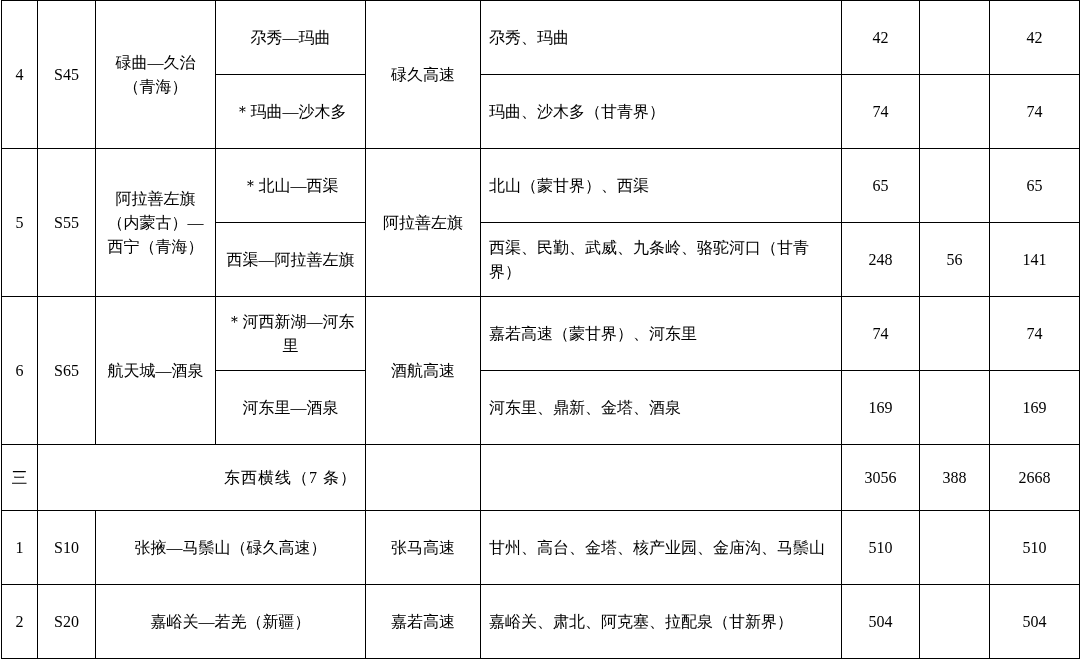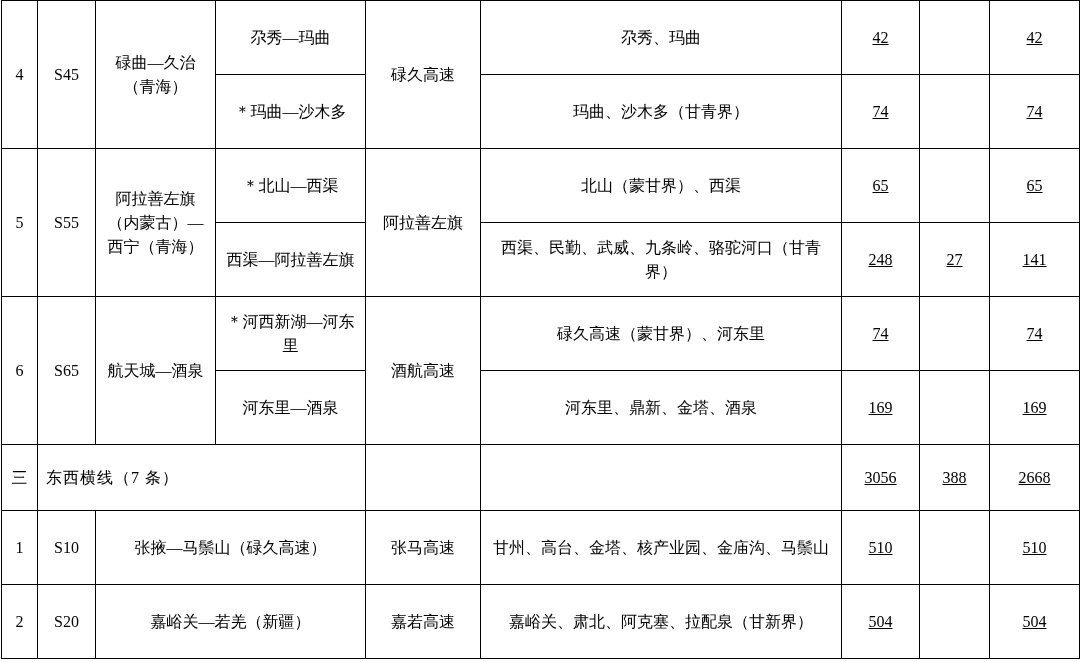--- a/index.html
+++ b/index.html
@@ -41,30 +41,30 @@
   col.c-code  { width: 58px; }
   col.c-name  { width: 120px; }
   col.c-seg   { width: 150px; }
   col.c-short { width: 115px; }
   col.c-pass  { width: 361px; }
   col.c-tot   { width: 78px; }
   col.c-built { width: 70px; }
   col.c-plan  { width: 90px; }
 
   .ctr { text-align: center; }
-  .lft { text-align: center; }
-  .num { text-align: center; font-family: "Liberation Serif", serif; text-decoration: underline; }
+  .lft { text-align: left; }
+  .num { text-align: center; font-family: "Liberation Serif", serif; }
 
   .row-tall td { height: 74px; }
 
   .section-row td {
     height: 66px;
   }
   .section-label {
-    text-align: left;
+    text-align: right;
     letter-spacing: 1px;
   }
 </style>
 </head>
 <body>
 
 <div class="sheet">
   <table class="hwy">
     <colgroup>
       <col class="c-no">
@@ -106,31 +106,31 @@
         <td class="ctr" rowspan="2">阿拉善左旗</td>
         <td class="lft">北山（蒙甘界）、西渠</td>
         <td class="num">65</td>
         <td class="num"></td>
         <td class="num">65</td>
       </tr>
       <tr class="row-tall">
         <td class="ctr">西渠—阿拉善左旗</td>
         <td class="lft">西渠、民勤、武威、九条岭、骆驼河口（甘青界）</td>
         <td class="num">248</td>
-        <td class="num">27</td>
+        <td class="num">56</td>
         <td class="num">141</td>
       </tr>
 
       <tr class="row-tall">
         <td class="ctr" rowspan="2">6</td>
         <td class="ctr" rowspan="2">S65</td>
         <td class="ctr" rowspan="2">航天城—酒泉</td>
         <td class="ctr">＊河西新湖—河东里</td>
         <td class="ctr" rowspan="2">酒航高速</td>
-        <td class="lft">碌久高速（蒙甘界）、河东里</td>
+        <td class="lft">嘉若高速（蒙甘界）、河东里</td>
         <td class="num">74</td>
         <td class="num"></td>
         <td class="num">74</td>
       </tr>
       <tr class="row-tall">
         <td class="ctr">河东里—酒泉</td>
         <td class="lft">河东里、鼎新、金塔、酒泉</td>
         <td class="num">169</td>
         <td class="num"></td>
         <td class="num">169</td>

